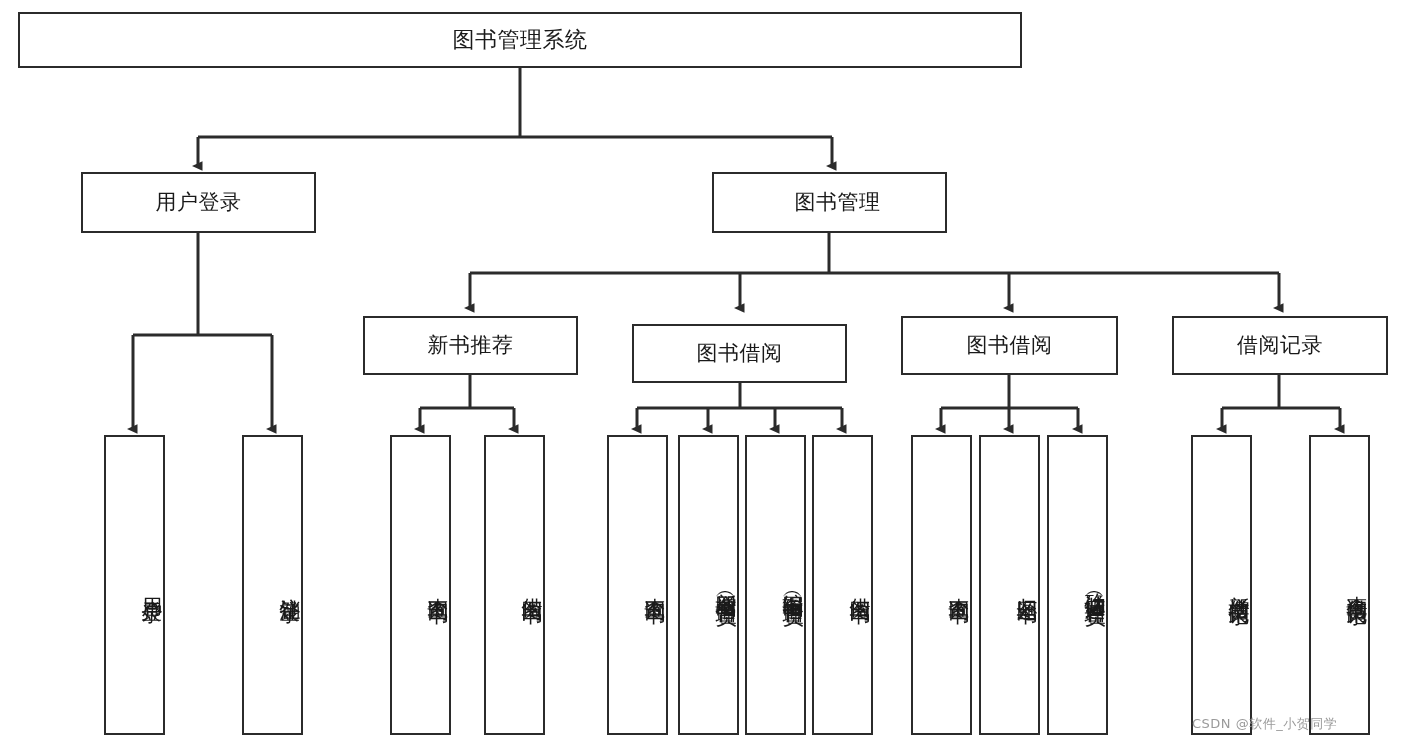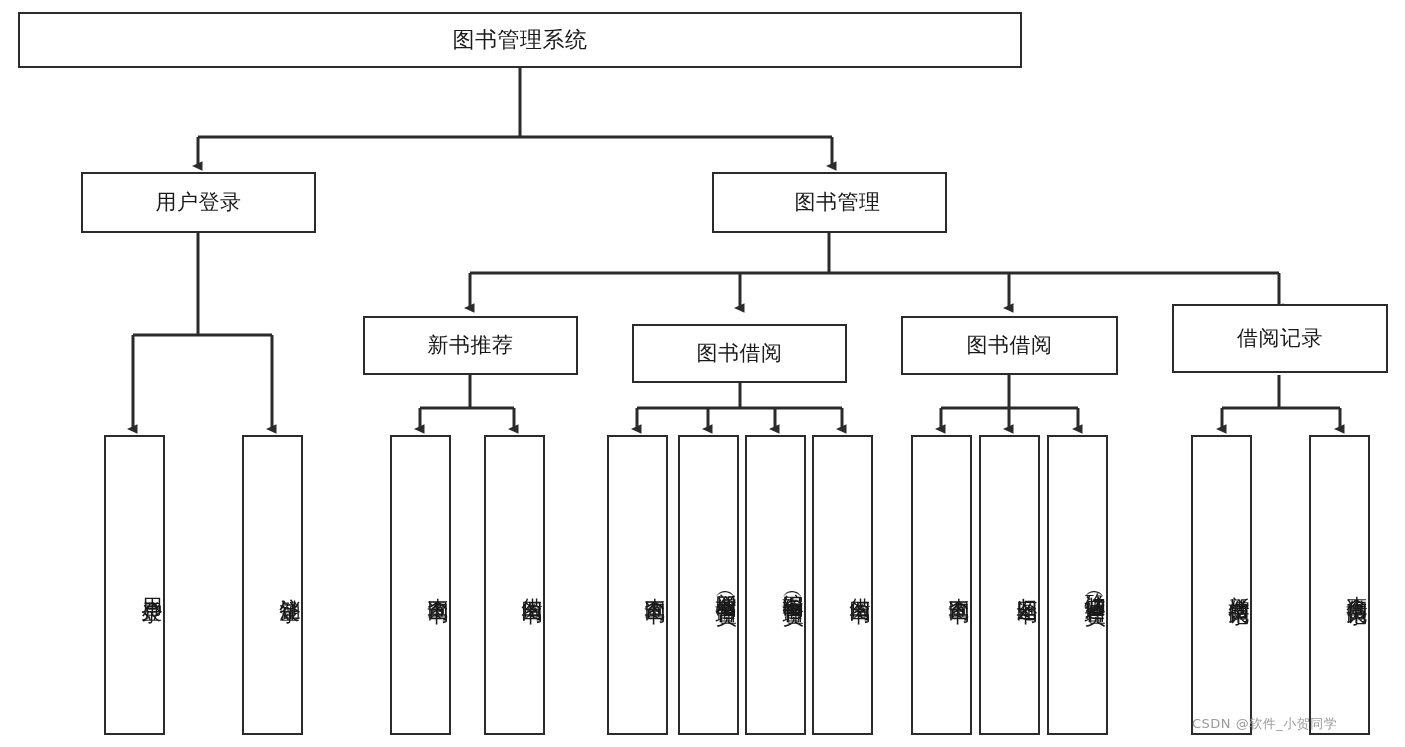--- a/index.html
+++ b/index.html
@@ -142,21 +142,21 @@
   </div>
 
   <div class="node node-h" style="left:632px; top:316px; width:215px; height:59px;margin-top:8px;">
     <span>图书借阅</span>
   </div>
 
   <div class="node node-h" style="left:901px; top:316px; width:217px; height:59px;">
     <span>图书借阅</span>
   </div>
 
-  <div class="node node-h" style="left:1172px; top:304px; width:216px; height:69px;">
+  <div class="node node-h" style="left:1172px; top:316px; width:216px; height:59px;">
     <span>借阅记录</span>
   </div>
 
   <div class="node node-v" style="left:104px; top:435px; width:61px; height:300px;">
     <span>用户登录</span>
   </div>
 
   <div class="node node-v" style="left:242px; top:435px; width:61px; height:300px;">
     <span>注销登录</span>
   </div>

